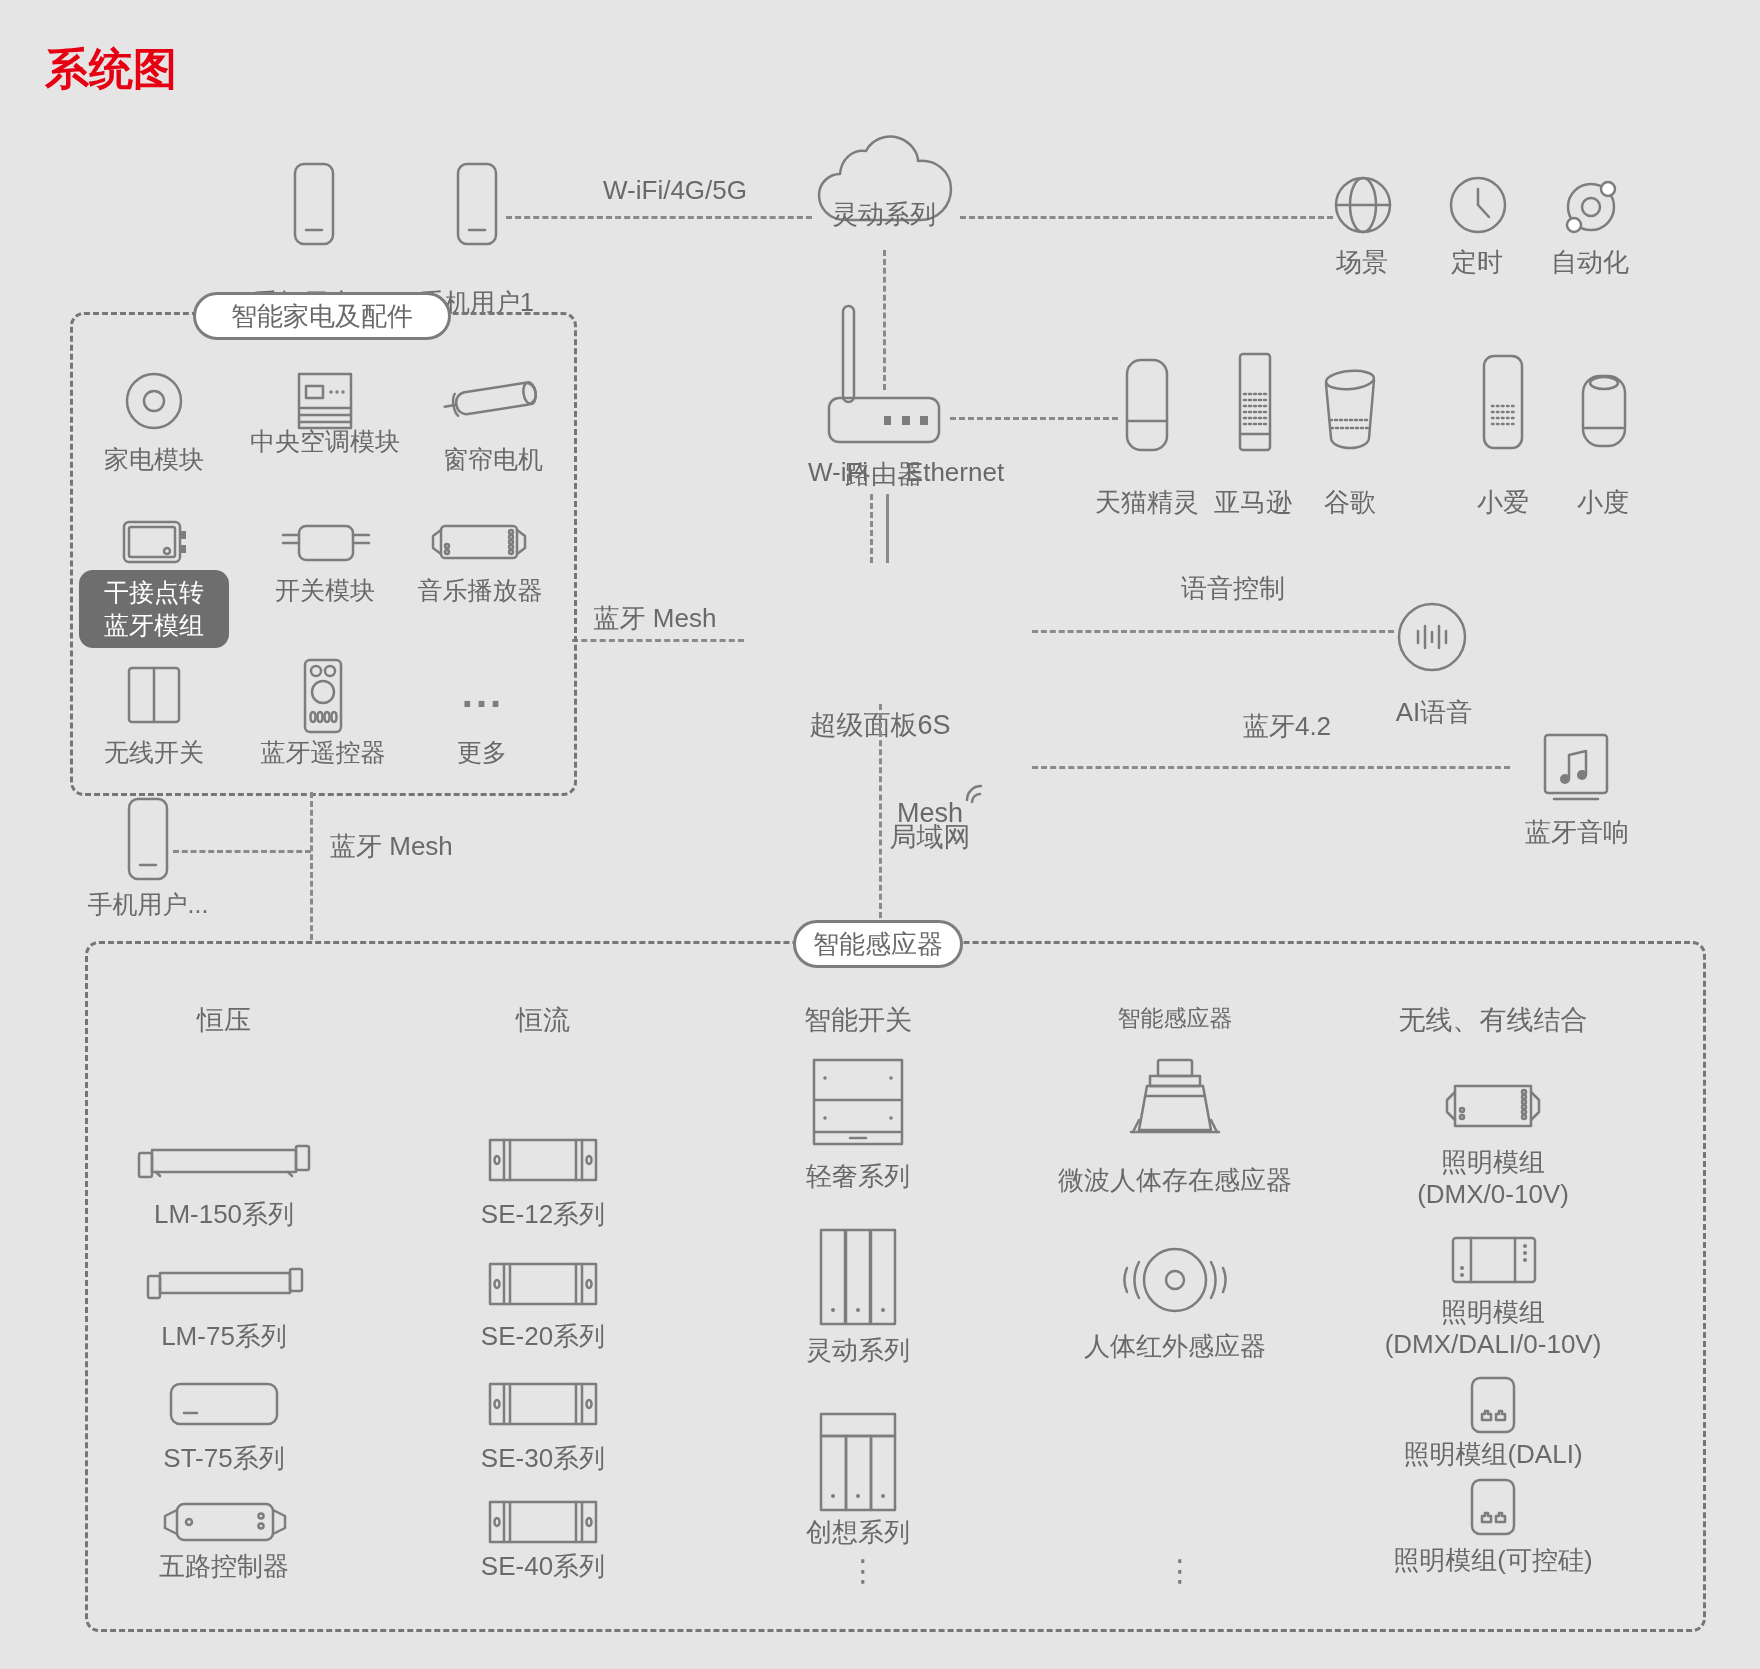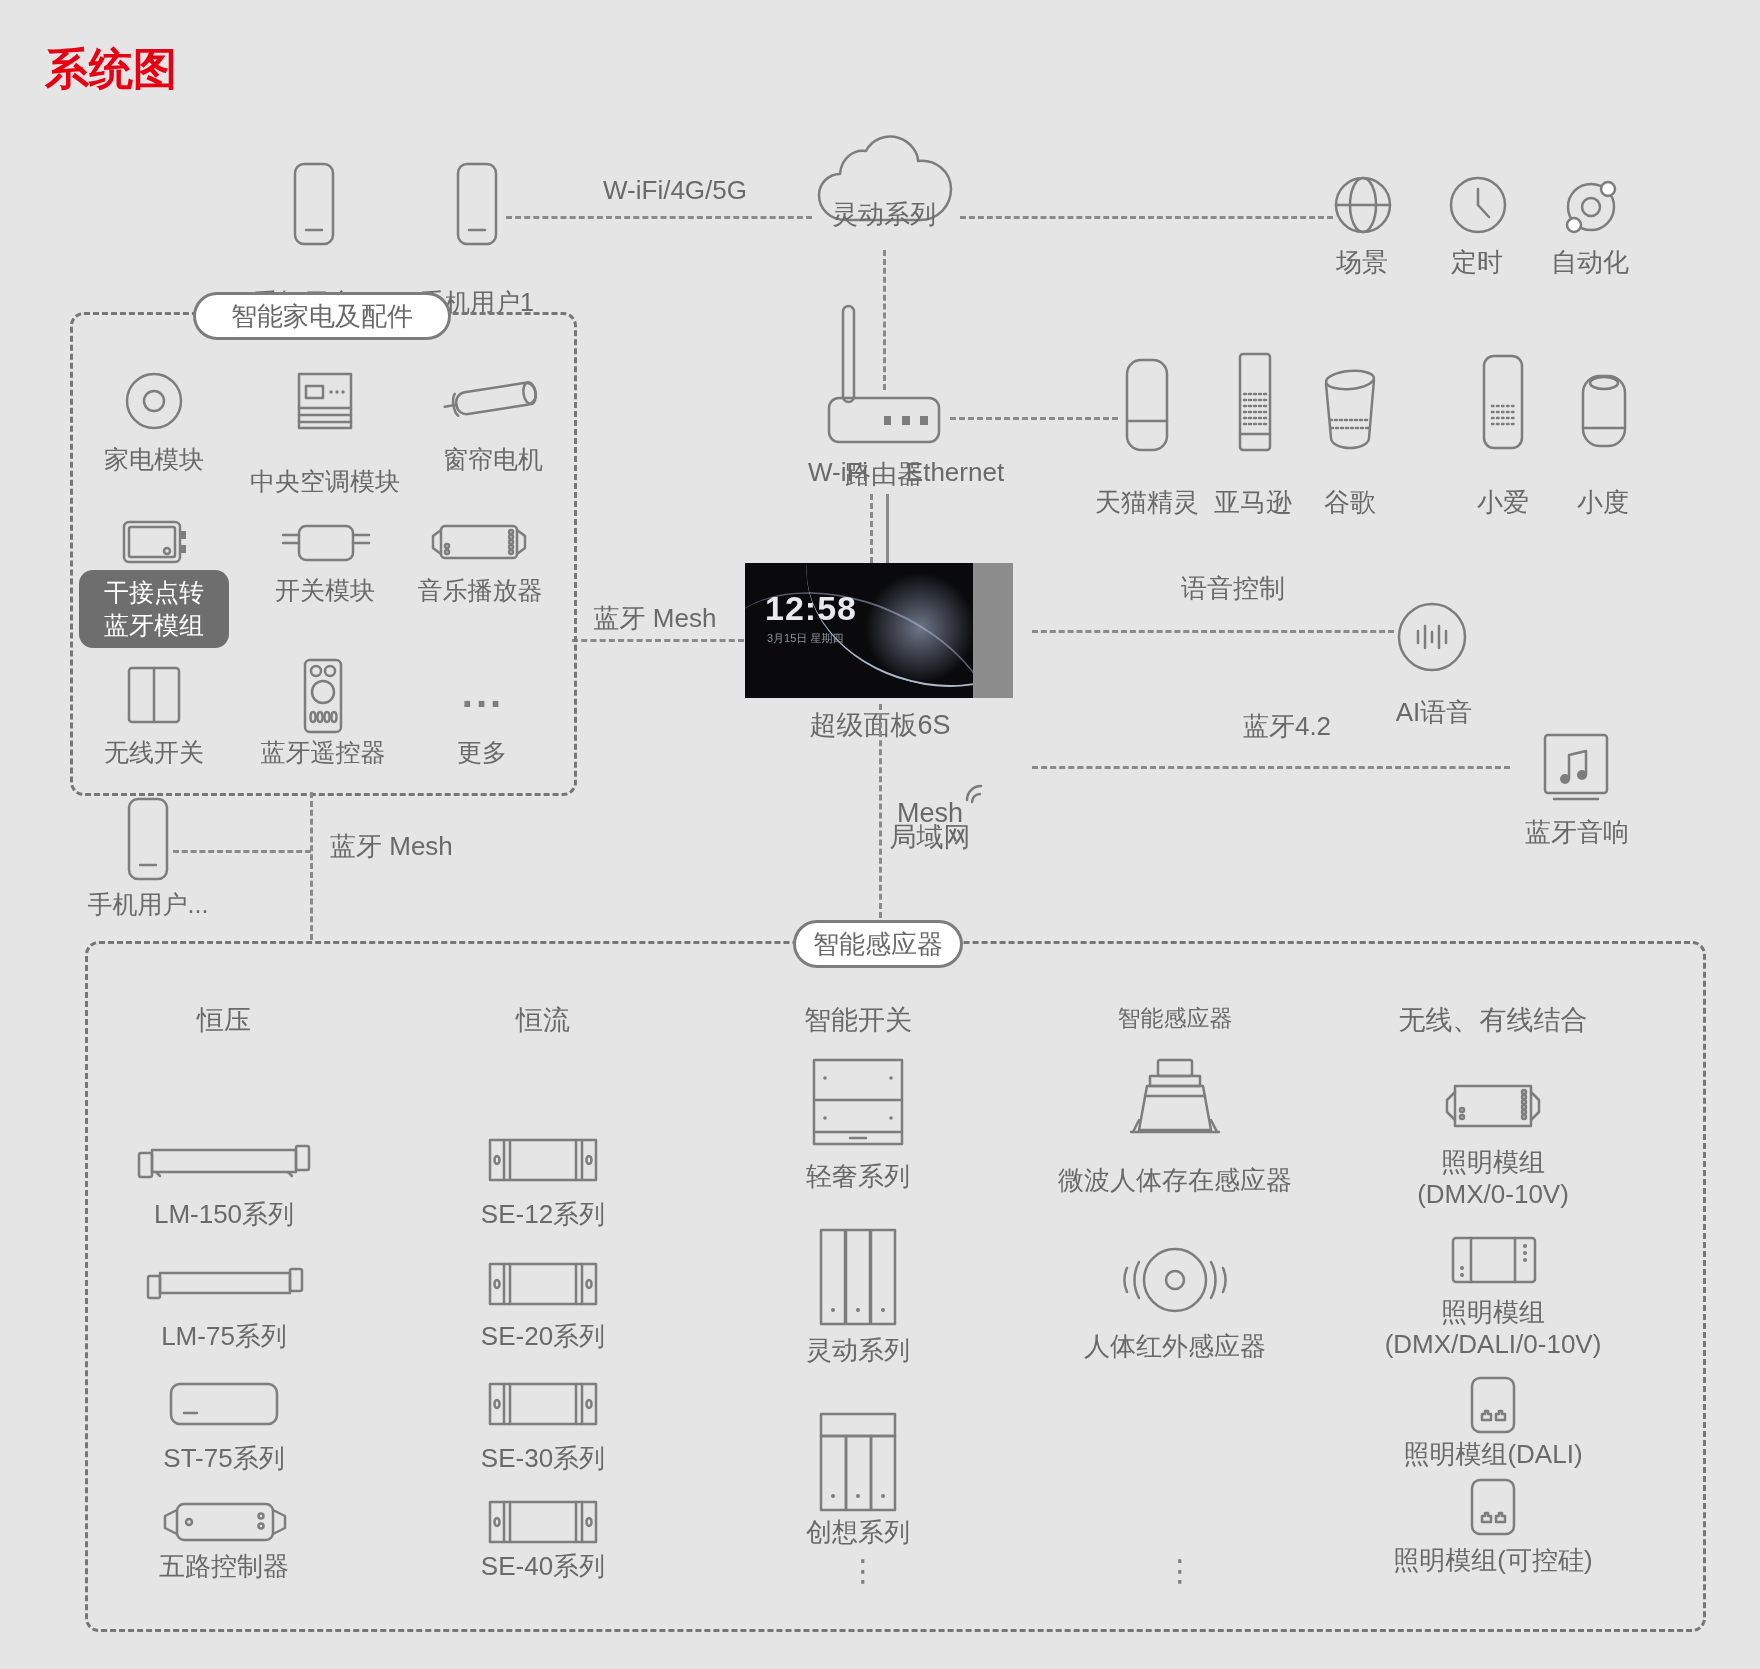--- a/index.html
+++ b/index.html
@@ -136,28 +136,20 @@
     <ellipse cx="24" cy="15" rx="14" ry="6"></ellipse>
     <line x1="5" y1="60" x2="43" y2="60" stroke-width="2"></line>
     </svg>
   <div class="lbl" style="left:1533px;top:488px;width:140px">小度</div>
 
   <div class="lbl" style="left:778px;top:458px;width:120px">W-iFi</div>
   <div class="lbl" style="left:885px;top:458px;width:140px">Ethernet</div>
   <div class="dash-v" style="left:870px;top:494px;height:69px"></div>
   <div class="solid-v" style="left:886px;top:494px;height:69px"></div>
 
-  <div id="panel">
-    <div class="arc1"></div>
-    <div class="arc2"></div>
-    <div class="glow"></div>
-    <div class="side"></div>
-    <div class="time">12:58</div>
-    <div class="date">3月15日 星期四</div>
-  </div>
   <div class="lbl" style="left:790px;top:710px;width:180px;font-size:27px">超级面板6S</div>
 
   <div class="lbl" style="left:575px;top:604px;width:160px">蓝牙 Mesh</div>
   <div class="dash-h" style="left:572px;top:639px;width:172px"></div>
 
   <div class="lbl" style="left:1153px;top:574px;width:160px">语音控制</div>
   <div class="dash-h" style="left:1032px;top:630px;width:362px"></div>
   <svg class="ic" style="left:1397px;top:602px" width="70" height="70">
     <circle cx="35" cy="35" r="33"></circle>
     <line x1="21" y1="29" x2="21" y2="41"></line>
@@ -199,21 +191,21 @@
   <svg class="ic" style="left:297px;top:372px" width="56" height="58">
     <rect x="2" y="2" width="52" height="54"></rect>
     <rect x="9" y="14" width="17" height="12"></rect>
     <circle class="fill" cx="34" cy="20" r="1.7"></circle>
       <circle class="fill" cx="40" cy="20" r="1.7"></circle>
       <circle class="fill" cx="46" cy="20" r="1.7"></circle>
     <line x1="2" y1="36" x2="54" y2="36"></line>
       <line x1="2" y1="43" x2="54" y2="43"></line>
       <line x1="2" y1="50" x2="54" y2="50"></line>
     </svg>
-  <div class="lbl sm" style="left:230px;top:467px;width:190px">中央空调模块</div>
+  <div class="lbl sm" style="left:230px;top:427px;width:190px">中央空调模块</div>
 
   <svg class="ic" style="left:440px;top:368px" width="106" height="62">
     <g transform="rotate(-9 53 31)">
       <rect x="16" y="20" width="80" height="22" rx="10"></rect>
       <path d="M16,20 C12,24 12,38 16,42"></path>
       <line x1="4" y1="31" x2="16" y2="31" stroke-width="4"></line>
       <ellipse cx="90" cy="31" rx="6" ry="11"></ellipse>
       </g>
     </svg>
   <div class="lbl sm" style="left:423px;top:445px;width:140px">窗帘电机</div>

